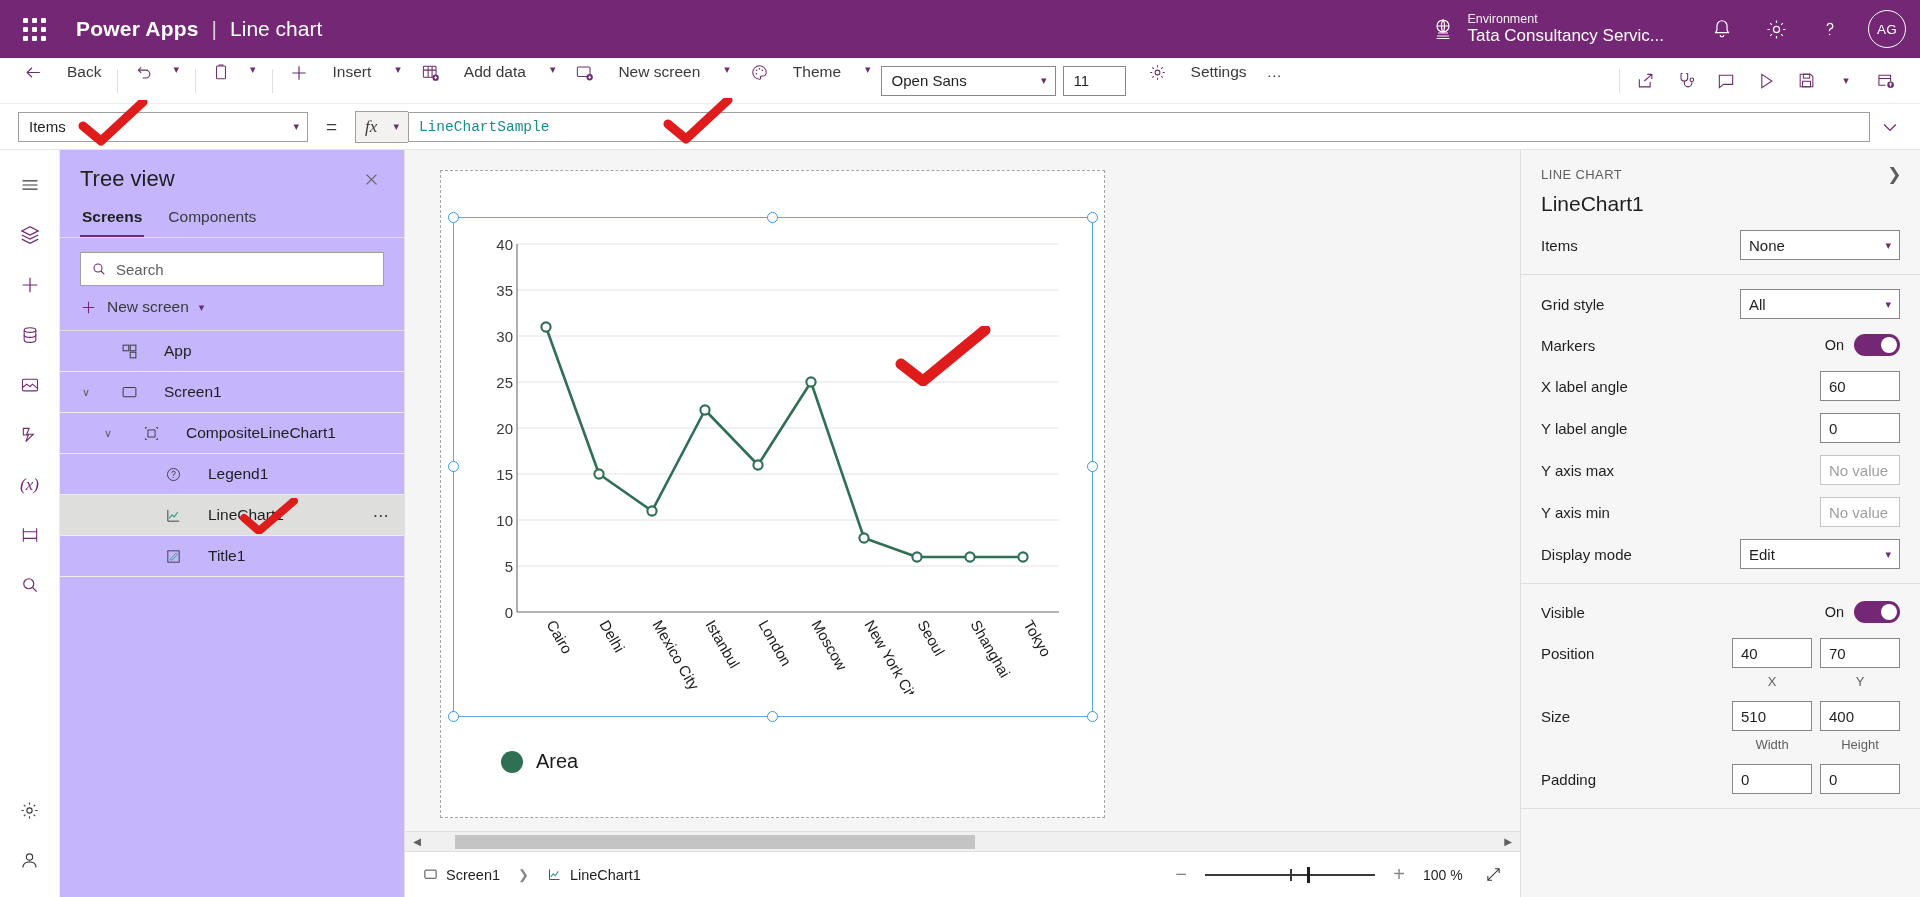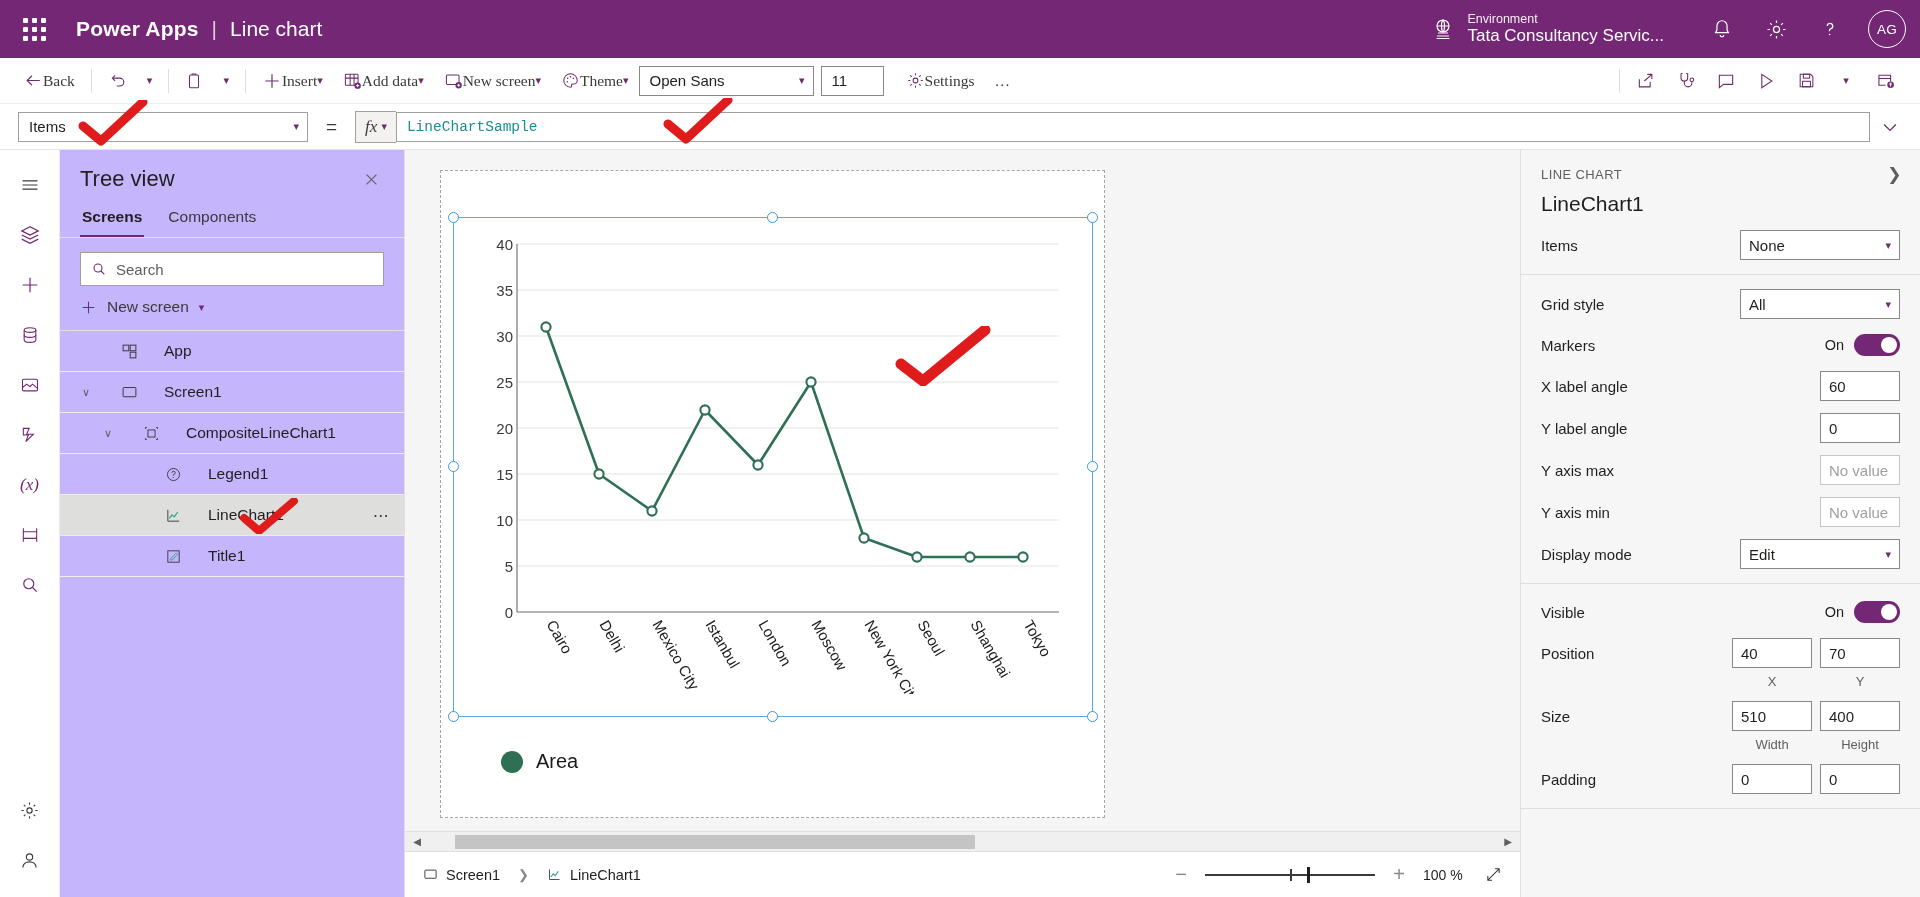--- a/index.html
+++ b/index.html
@@ -40,22 +40,22 @@
     font-size: 13.5px; margin-left: 8px; cursor: pointer; letter-spacing: .3px;
   }
 
   
   .cmdbar {
     height: 46px; flex: 0 0 46px; background: #fff; display: flex; align-items: center;
     padding: 0 14px; border-bottom: 1px solid #f0eff0; color: #6b2d6b;
     font-size: 15.5px; gap: 0;
   }
   .cmd {
-    display: flex; align-items: center; gap: 0; padding: 0 10px; height: 36px;
-    cursor: pointer; border-radius: 2px; white-space: nowrap; font-family: Liberation Serif, serif;
+    display: flex; align-items: flex-start; gap: 24px; padding: 0 10px; height: 36px;
+    cursor: pointer; border-radius: 2px; white-space: nowrap;
   }
   .cmd-label { color: #3b3a39; font-size: 15.5px; }
   .chev { font-size: 11px; color: #6b2d6b; }
   .vsep { width: 1px; height: 24px; background: #e1dfdd; margin: 0 6px; flex: 0 0 1px; }
   .sel {
     height: 30px; border: 1px solid #8a8886; background: #fff; display: flex;
     align-items: center; padding: 0 8px 0 10px; font-size: 15px; color: #201f1e;
     cursor: pointer; min-width: 40px;
   }
   .sel.font { width: 175px; justify-content: space-between; }
@@ -73,21 +73,21 @@
     position: relative;
   }
   .prop-select {
     width: 290px; height: 30px; border: 1px solid #a19f9d; background: #fff;
     display: flex; align-items: center; justify-content: space-between;
     padding: 0 8px 0 10px; font-size: 15px; color: #201f1e; cursor: pointer;
   }
   .eq { margin: 0 18px; font-size: 19px; color: #3b3a39; }
   .fx-box {
     height: 32px; border: 1px solid #a19f9d; border-right: none; background: #f3f2f1;
-    display: flex; align-items: center; gap: 4px; padding: 0 9px; cursor: pointer;
+    display: flex; align-items: center; gap: 16px; padding: 0 9px; cursor: pointer;
   }
   .fx-txt { font-style: italic; font-family: "Liberation Serif", serif; font-size: 17px; color: #3b3a39; }
   .formula-input {
     flex: 1; height: 30px; border: 1px solid #a19f9d; background: #fff;
     display: flex; align-items: center; padding: 0 10px;
     font-family: "Liberation Mono", monospace; font-size: 14.5px; color: #1a8d8d;
   }
   .fb-expand { width: 40px; display: flex; align-items: center; justify-content: center; cursor: pointer; }
 
   

